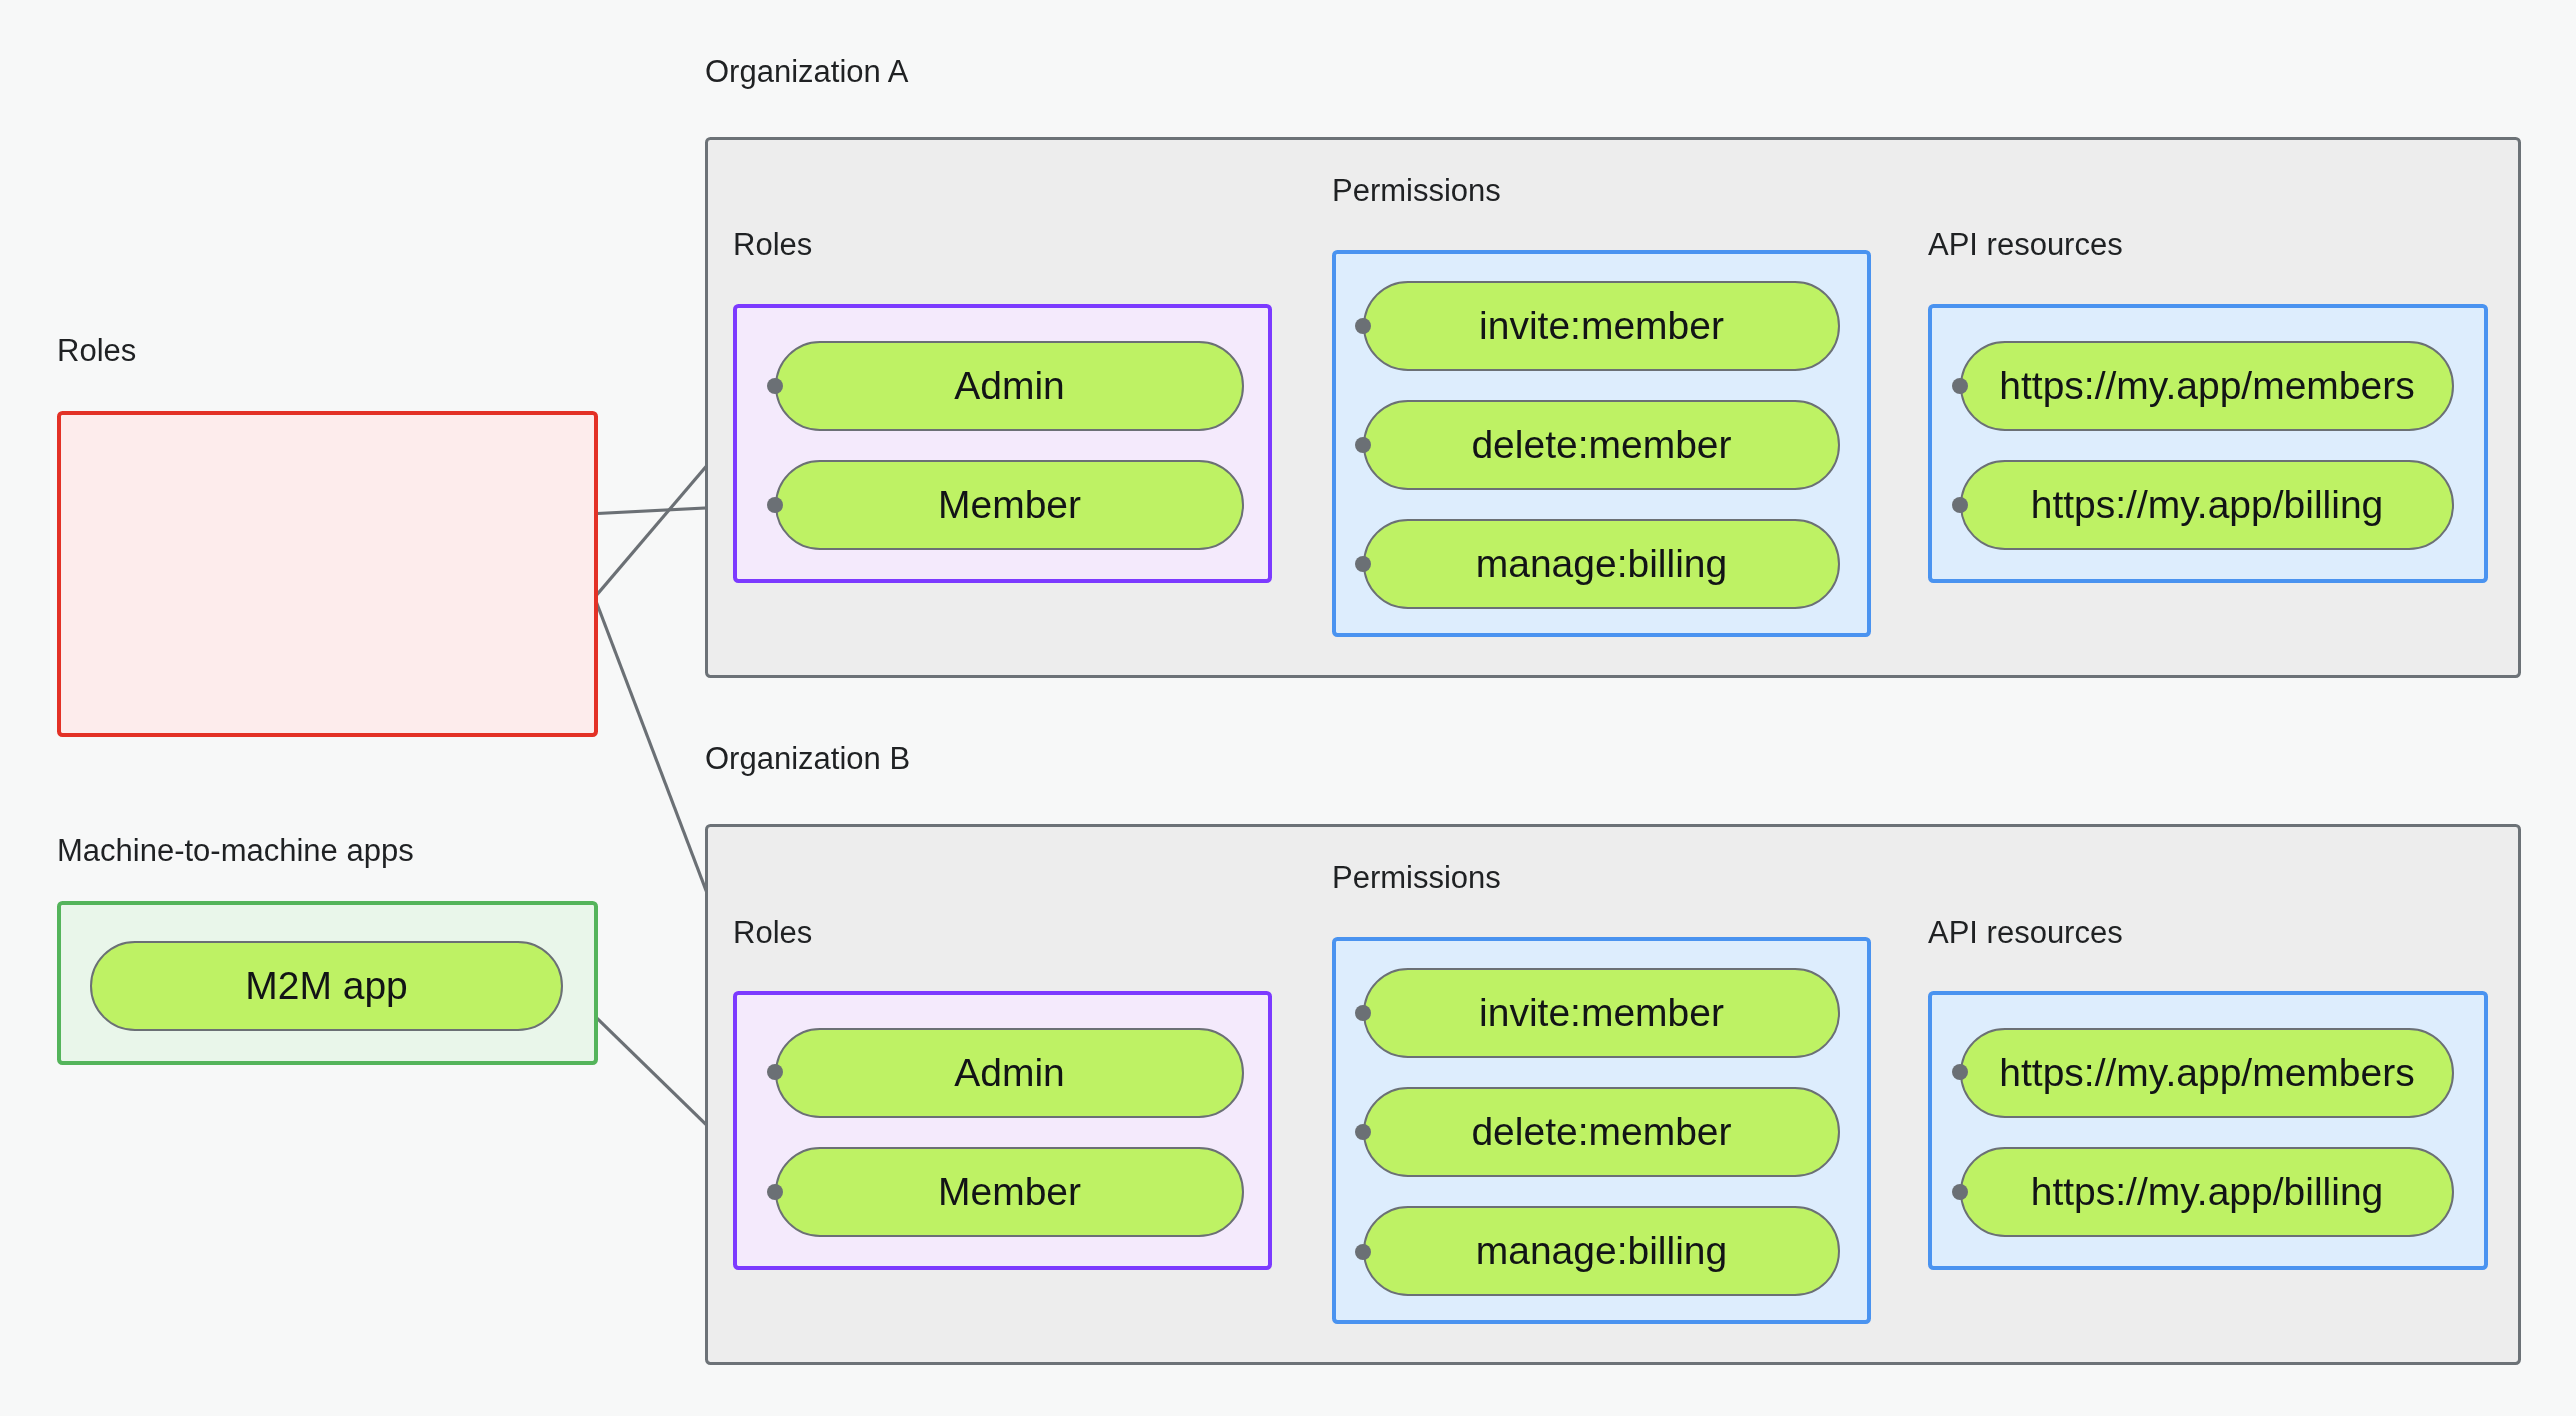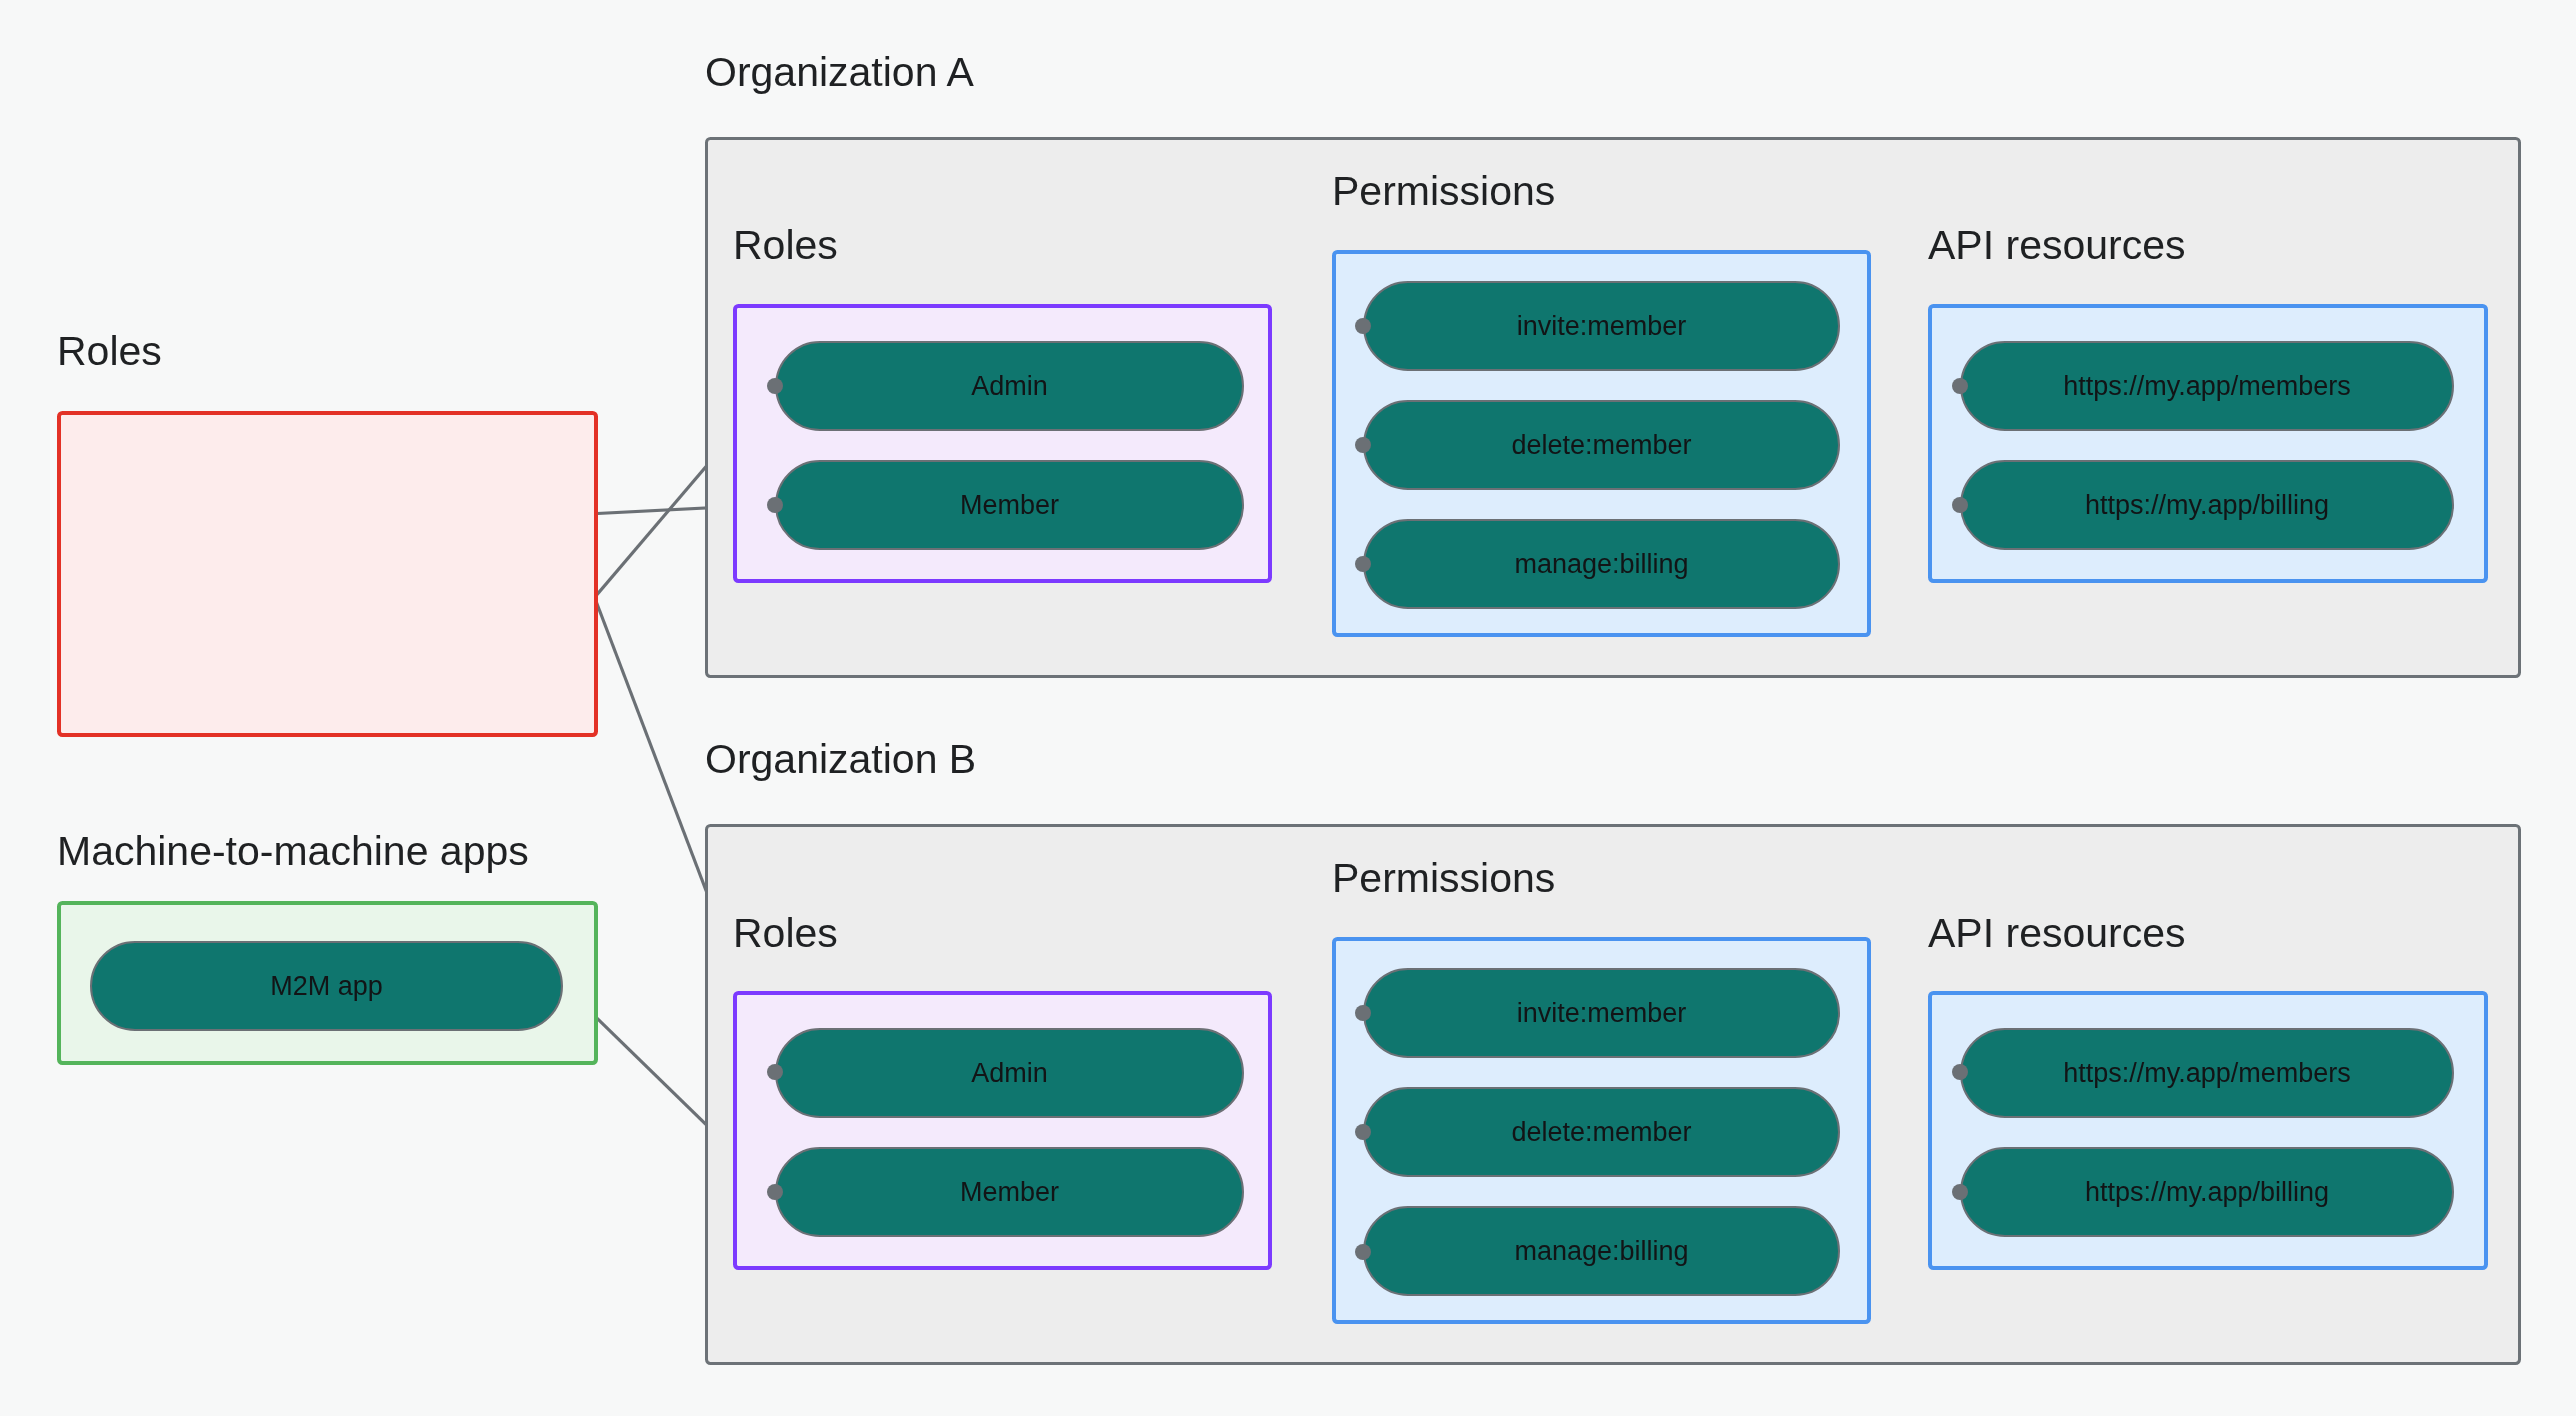--- a/index.html
+++ b/index.html
@@ -23,21 +23,21 @@
     position: absolute;
     left: 0; top: 0;
     width: 2576px; height: 1416px;
     pointer-events: none;
     z-index: 1;
   }
 
   
   .grp-label {
     position: absolute;
-    font-size: 41px;
+    font-size: 31px;
     line-height: 36px;
     color: #1f2123;
     white-space: nowrap;
     z-index: 4;
   }
 
   
   .box {
     position: absolute;
     z-index: 2;
@@ -65,27 +65,27 @@
   .box.perms,
   .box.apires {
     background: #ddedfd;
     border: 4.5px solid #4a93f0;
     border-radius: 5.4px;
   }
 
   
   .pill {
     position: absolute;
-    background: #0f766e;
+    background: #bef264;
     border: 2.7px solid #6b7075;
     border-radius: 900px;
     display: flex;
     align-items: center;
     justify-content: center;
-    font-size: 27px;
+    font-size: 39px;
     color: #121416;
     white-space: nowrap;
     z-index: 3;
   }
 
   
   .dot {
     position: absolute;
     width: 16px;
     height: 16px;

